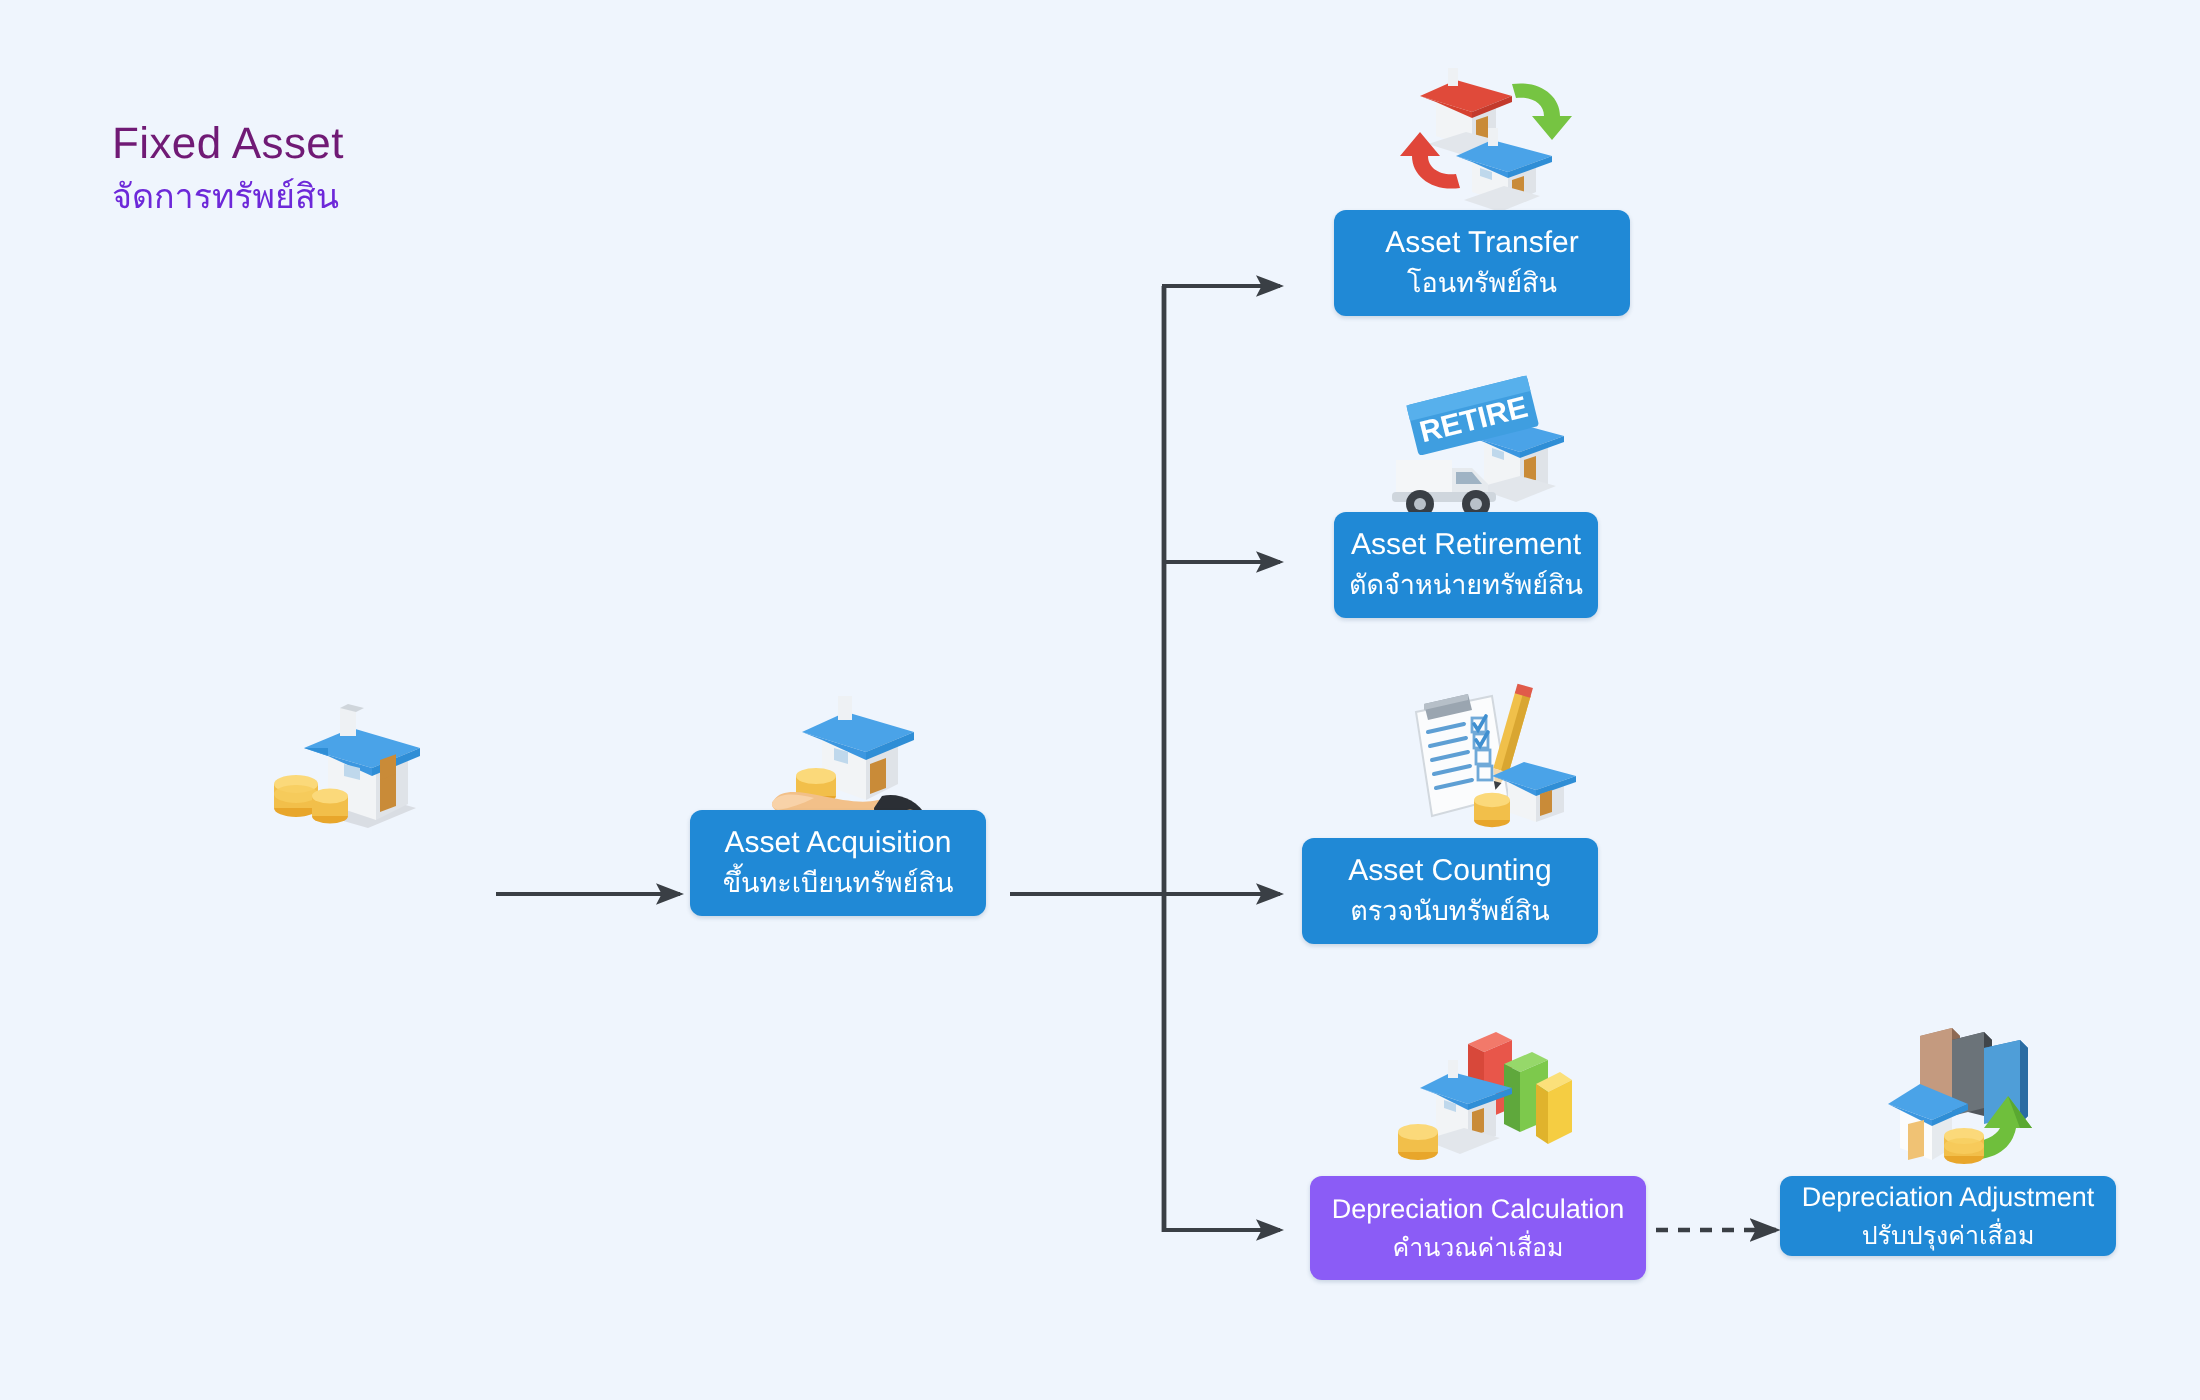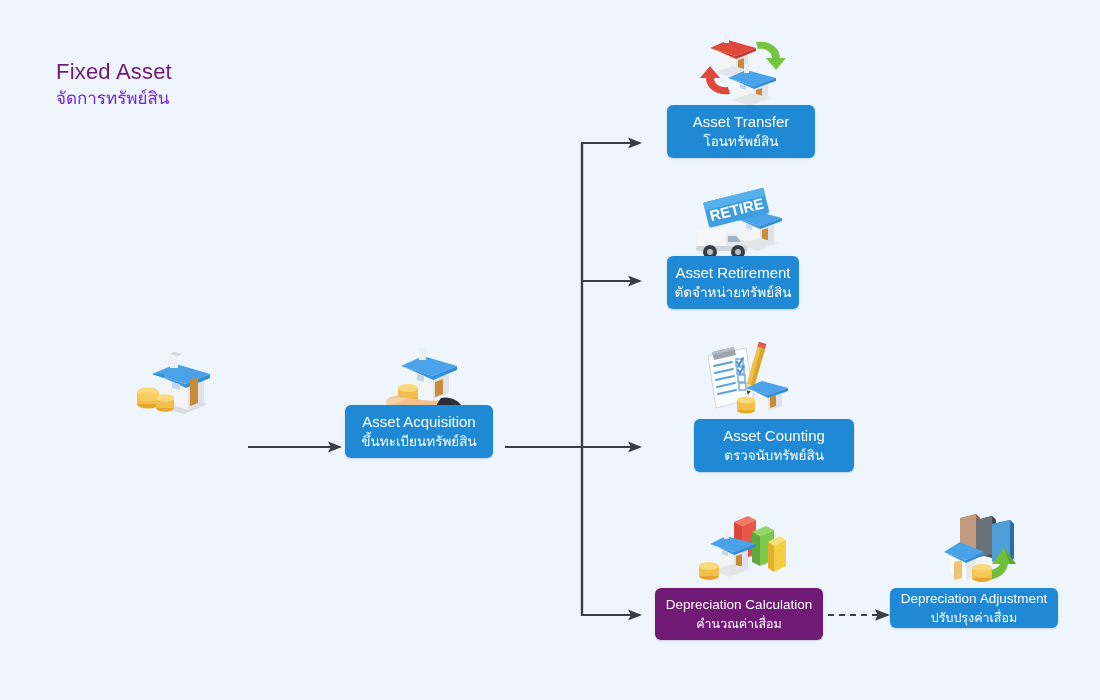--- a/index.html
+++ b/index.html
@@ -371,26 +371,26 @@
   <div class="node" style="left: 667px; top: 105px; width: 148px; height: 53px; background: rgb(32, 137, 214);">
     <div class="en">Asset Transfer</div>
     <div class="th">โอนทรัพย์สิน</div>
   </div>
 
   <div class="node" style="left: 667px; top: 256px; width: 132px; height: 53px; background: rgb(32, 137, 214);">
     <div class="en">Asset Retirement</div>
     <div class="th">ตัดจำหน่ายทรัพย์สิน</div>
   </div>
 
-  <div class="node" style="left: 694px; top: 419px; width: 160px; height: 53px; background: rgb(32, 137, 214);">
+  <div class="node" style="left: 651px; top: 419px; width: 148px; height: 53px; background: rgb(32, 137, 214);">
     <div class="en">Asset Counting</div>
     <div class="th">ตรวจนับทรัพย์สิน</div>
   </div>
 
-  <div class="node small" style="left: 655px; top: 588px; width: 168px; height: 52px; background: #701a75;">
+  <div class="node small" style="left: 655px; top: 588px; width: 168px; height: 52px; background: #8b5cf6;">
     <div class="en">Depreciation Calculation</div>
     <div class="th">คำนวณค่าเสื่อม</div>
   </div>
 
   <div class="node small" style="left: 890px; top: 588px; width: 168px; height: 40px; background: rgb(32, 137, 214);">
     <div class="en">Depreciation Adjustment</div>
     <div class="th">ปรับปรุงค่าเสื่อม</div>
   </div>
 
 </div>

